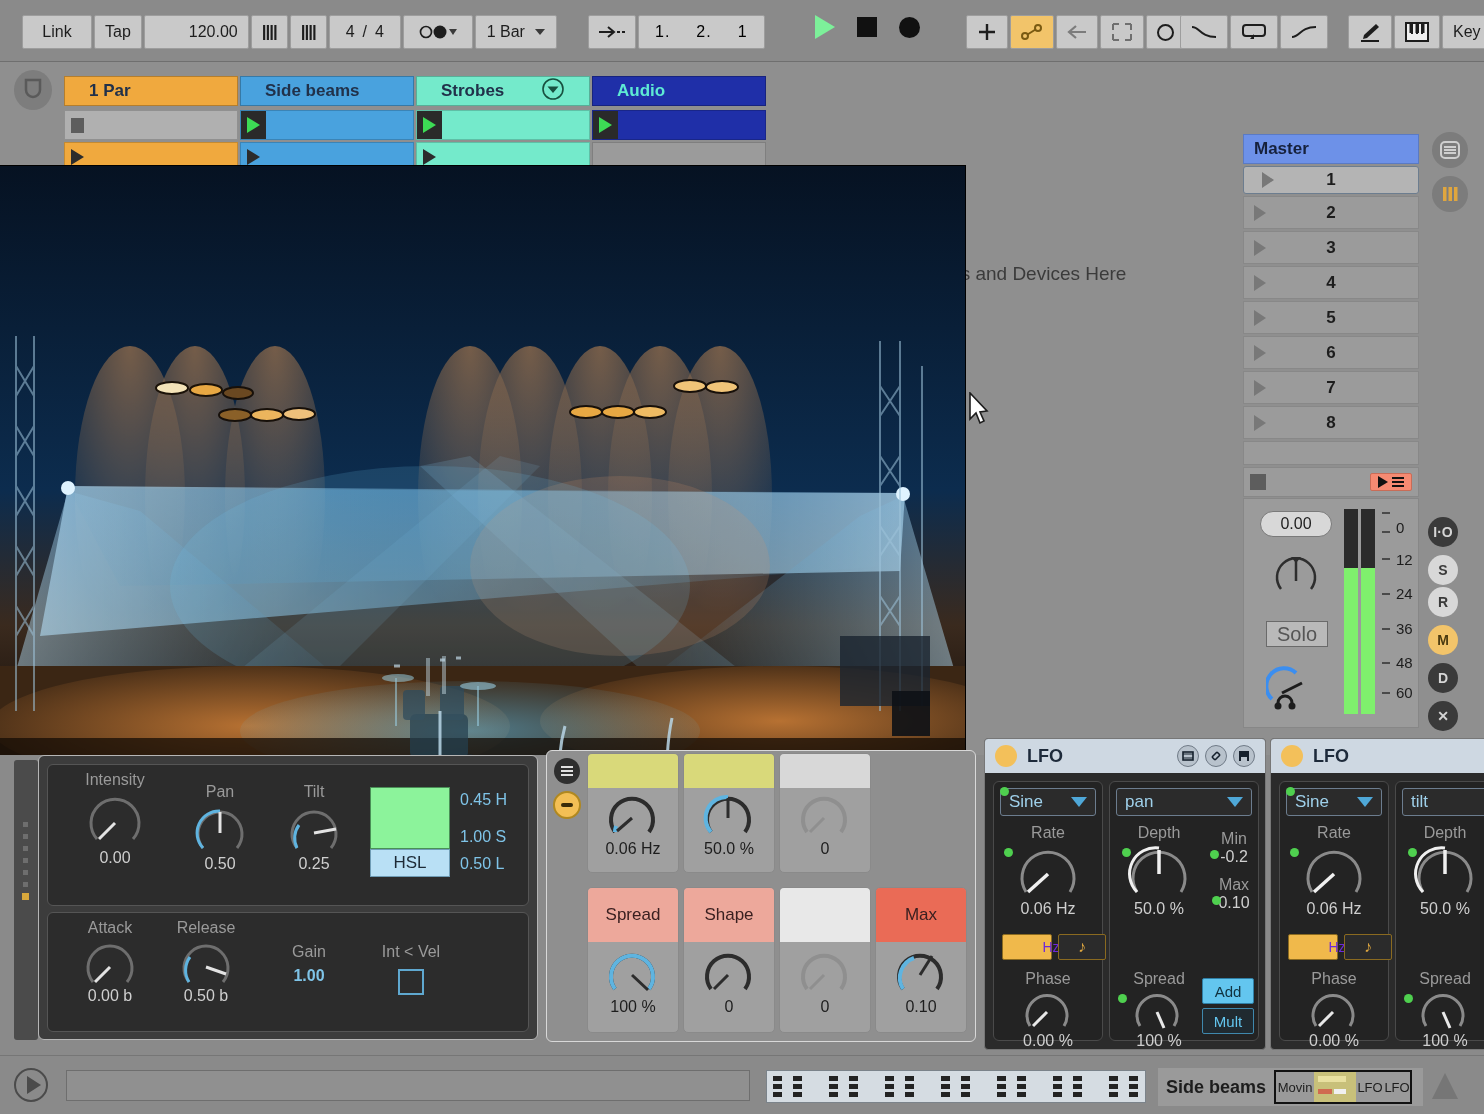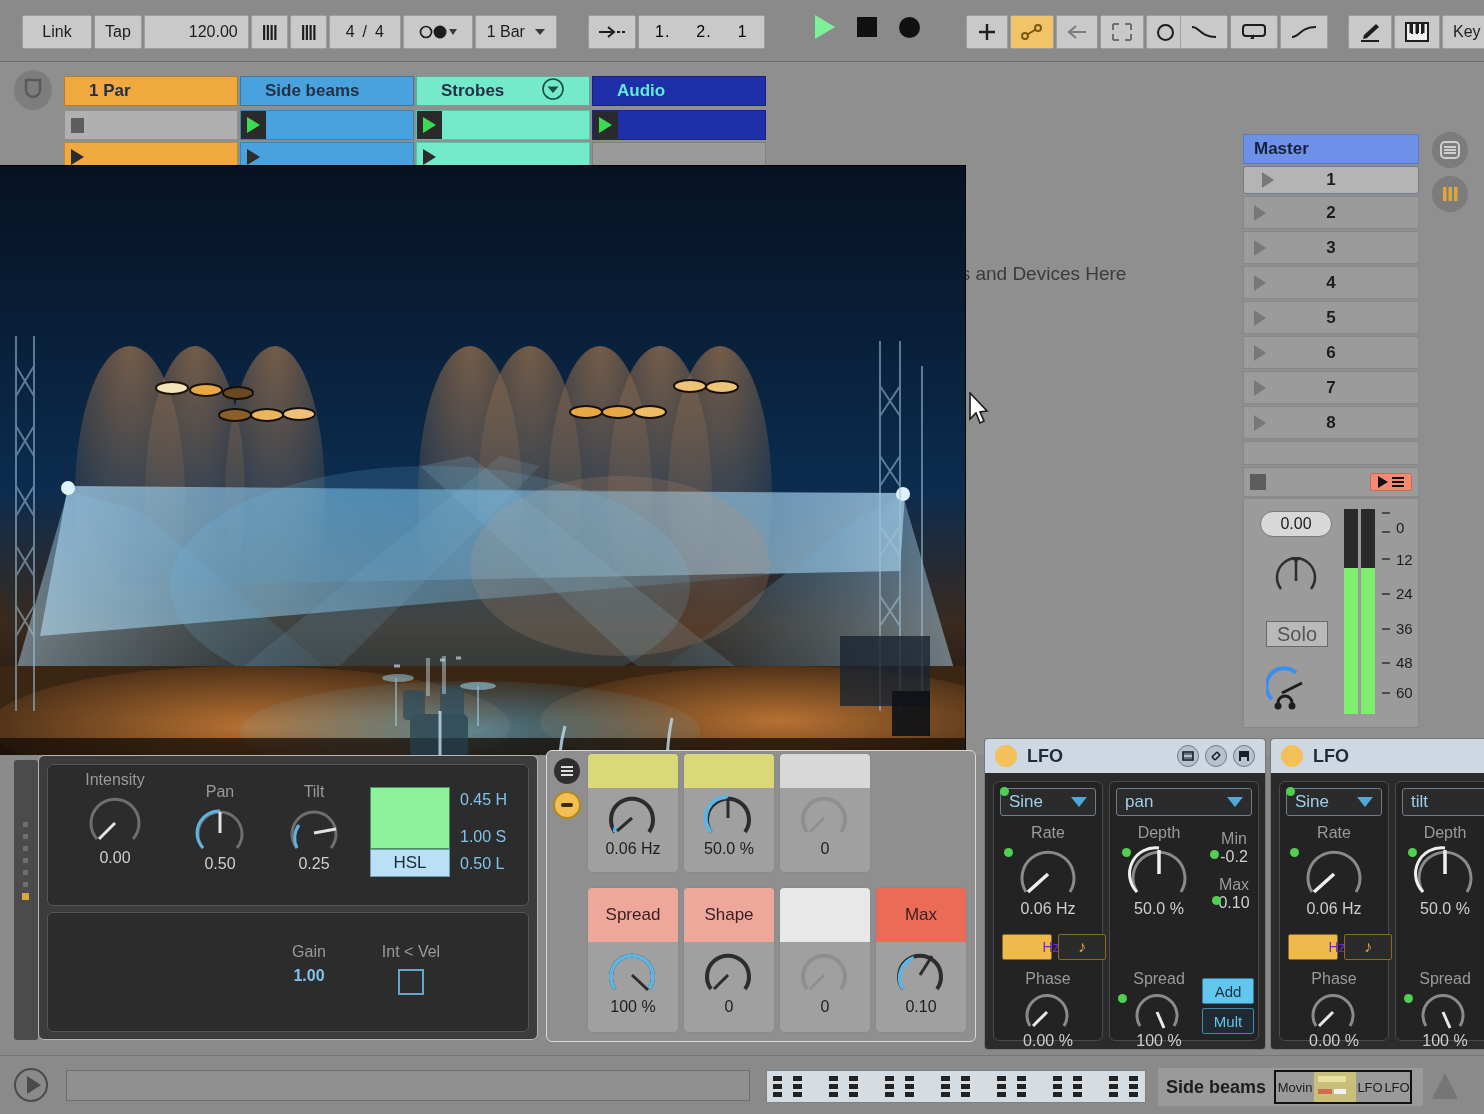--- a/index.html
+++ b/index.html
@@ -466,20 +466,28 @@
         <div style="top:78px;">24</div>
         <i style="top:121px;"></i>
         <div style="top:113px;">36</div>
         <i style="top:155px;"></i>
         <div style="top:147px;">48</div>
         <i style="top:185px;"></i>
         <div style="top:177px;">60</div>
       </div>
     </div>
 
+    <div class="sidebtns">
+      <div class="cbtn">I·O</div>
+      <div class="cbtn lite">S</div>
+      <div class="cbtn lite" style="margin-top:-6px;">R</div>
+      <div class="cbtn amber">M</div>
+      <div class="cbtn">D</div>
+      <div class="cbtn">✕</div>
+    </div>
 
     <div class="browse-icons">
       <div class="bic">
         <svg width="22" height="22" viewBox="0 0 22 22">
             <rect x="2" y="3" width="18" height="16" rx="4" fill="none" stroke="#cfcfcf" stroke-width="2"></rect>
             <path d="M5 8 H17 M5 11 H17 M5 14 H17" stroke="#cfcfcf" stroke-width="2"></path>
           </svg>
       </div>
       <div class="bic">
         <svg width="22" height="22" viewBox="0 0 22 22">
@@ -675,21 +683,42 @@
 
         <div style="position:absolute;left:322px;top:22px;width:80px;height:62px;background:#8cf39b;border:1px solid #4a8f57;"></div>
         <div style="position:absolute;left:322px;top:84px;width:80px;height:28px;background:#b9e0f5;border:1px solid #6f9cb5;display:flex;align-items:center;justify-content:center;font-size:17px;color:#1d2a36;">HSL</div>
 
         <div style="position:absolute;left:412px;top:26px;" class="val blue">0.45 H</div>
         <div style="position:absolute;left:412px;top:63px;" class="val blue">1.00 S</div>
         <div style="position:absolute;left:412px;top:90px;" class="val blue">0.50 L</div>
       </div>
 
       <div class="dev-sub" style="left:8px;top:156px;width:482px;height:120px;">
-
+        <div style="position:absolute;left:12px;top:6px;width:100px;text-align:center;">
+          <div class="lbl">Attack</div>
+          <div style="display:flex;justify-content:center;">
+            <svg width="60" height="56" viewBox="0 0 60 56">
+              <path d="M13 45 A22 22 0 1 1 47 45" fill="none" stroke="#6e6e6e" stroke-width="3"></path>
+              <path d="M30 30 L15 45" stroke="#e3e3e3" stroke-width="3"></path>
+            </svg>
+          </div>
+          <div class="val" style="margin-top:-6px;">0.00 b</div>
+        </div>
+
+        <div style="position:absolute;left:108px;top:6px;width:100px;text-align:center;">
+          <div class="lbl">Release</div>
+          <div style="display:flex;justify-content:center;">
+            <svg width="60" height="56" viewBox="0 0 60 56">
+              <path d="M13 45 A22 22 0 1 1 47 45" fill="none" stroke="#6e6e6e" stroke-width="3"></path>
+              <path d="M13 45 A22 22 0 0 1 14 20" fill="none" stroke="#5fb4e0" stroke-width="3"></path>
+              <path d="M30 30 L50 37" stroke="#e3e3e3" stroke-width="3"></path>
+            </svg>
+          </div>
+          <div class="val" style="margin-top:-6px;">0.50 b</div>
+        </div>
 
         <div style="position:absolute;left:218px;top:30px;width:86px;text-align:center;">
           <div class="lbl">Gain</div>
           <div class="val blue" style="margin-top:6px;font-weight:bold;">1.00</div>
         </div>
 
         <div style="position:absolute;left:308px;top:30px;width:110px;text-align:center;">
           <div class="lbl">Int &lt; Vel</div>
           <div style="display:flex;justify-content:center;margin-top:8px;">
             <div style="width:26px;height:26px;border:2px solid #5fa8d0;background:transparent;"></div>

